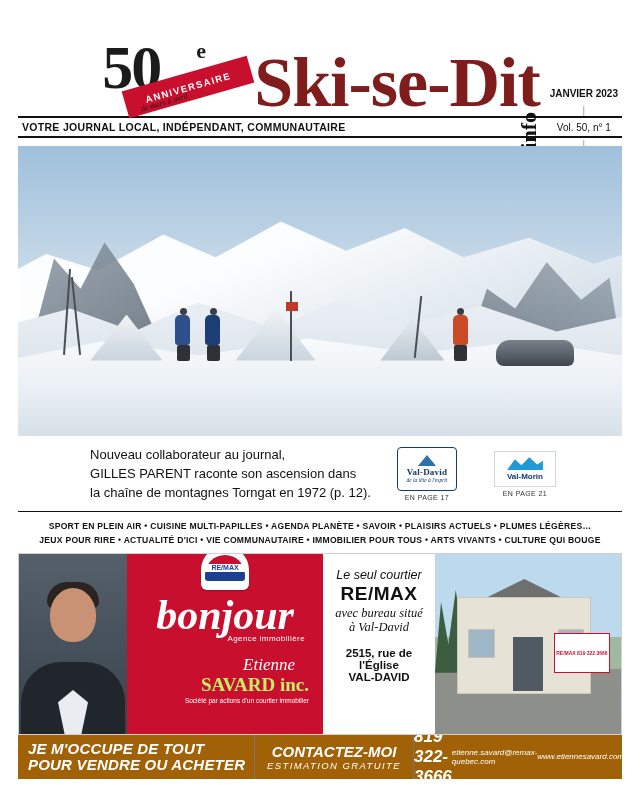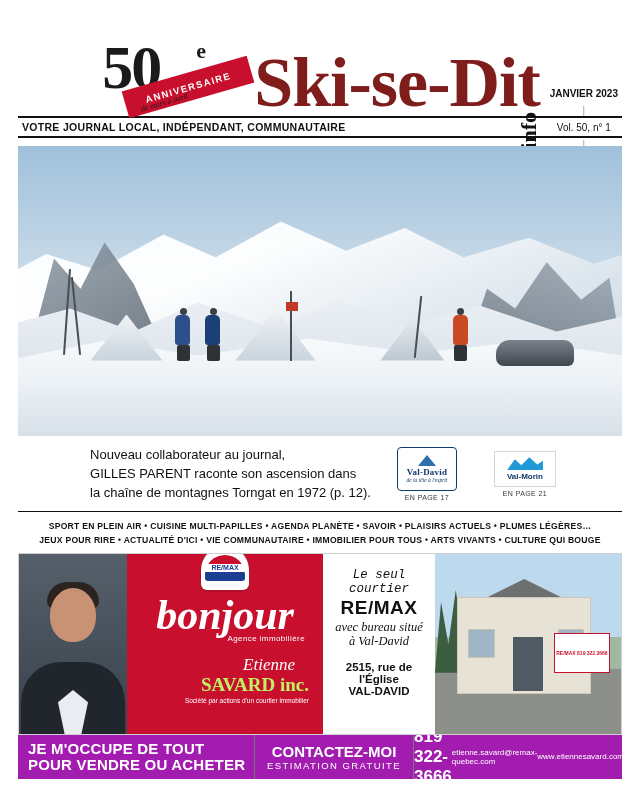--- a/index.html
+++ b/index.html
@@ -397,21 +397,21 @@
     display: flex;
     background: #ffffff;
   }
   .ad-courtier {
     width: 112px;
     padding: 14px 6px 6px;
     text-align: center;
     color: #111;
   }
   .ad-courtier .l1 {
-    font-family: Liberation Mono, monospace;
+    font-family: Liberation Sans, sans-serif;
     font-style: italic; font-size: 12.5px; text-align: center;
   }
   .ad-courtier .l2 {
     font-family: "Liberation Sans", sans-serif;
     font-weight: bold; font-size: 19px; letter-spacing: .5px; margin: 1px 0;
   }
   .ad-courtier .l3 {
     font-family: "Liberation Serif", serif;
     font-style: italic; font-size: 12.5px; line-height: 1.15;
   }
@@ -471,23 +471,24 @@
     position: absolute; left: 0; top: 10%;
     width: 18%; height: 56%;
     background: #3c5d3f;
     clip-path: polygon(0% 100%, 18% 30%, 40% 72%, 62% 18%, 84% 66%, 100% 38%, 100% 100%);
   }
 
   
   .adbar {
     display: flex;
     align-items: stretch;
-    background: #a21caf;
+    background: #a16207;
     color: #fff;
     height: 44px;
+    font-style: italic;
   }
   .adbar .left {
     flex: 0 0 236px;
     display: flex; flex-direction: column;
     justify-content: center;
     padding-left: 10px;
   }
   .adbar .left .a {
     font-size: 15px; font-weight: bold; letter-spacing: .2px; line-height: 1.05;
   }

